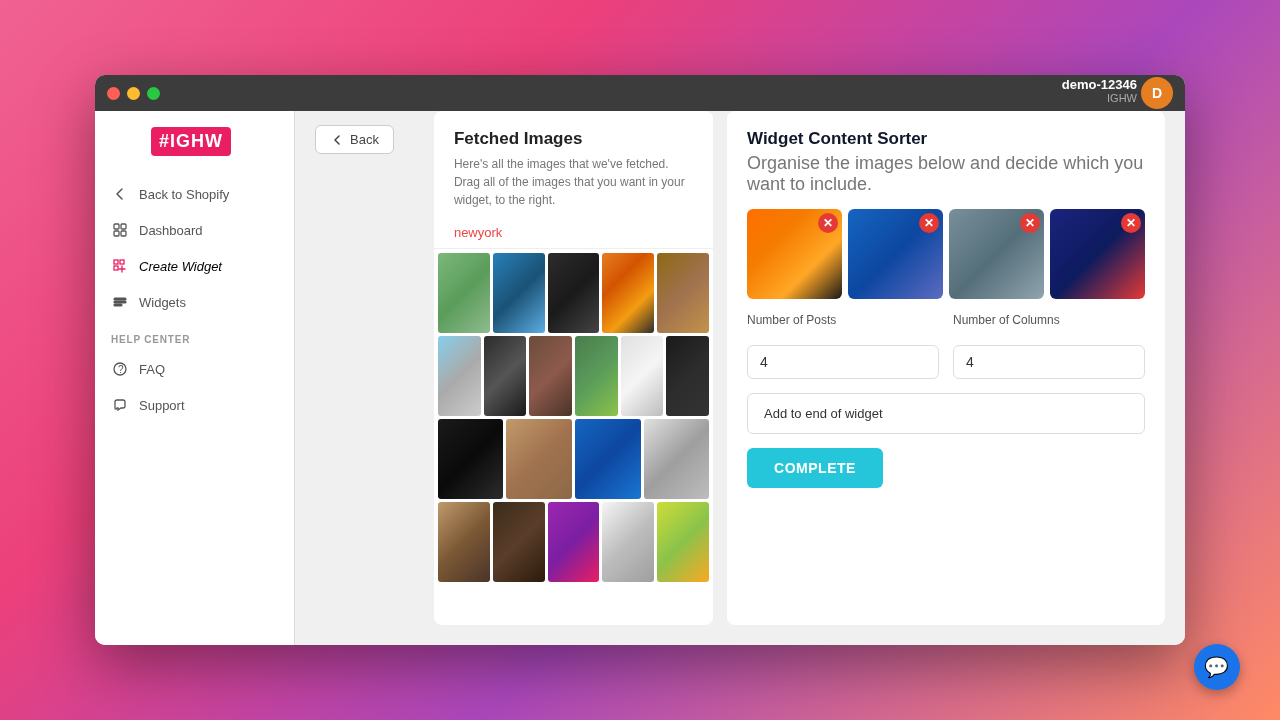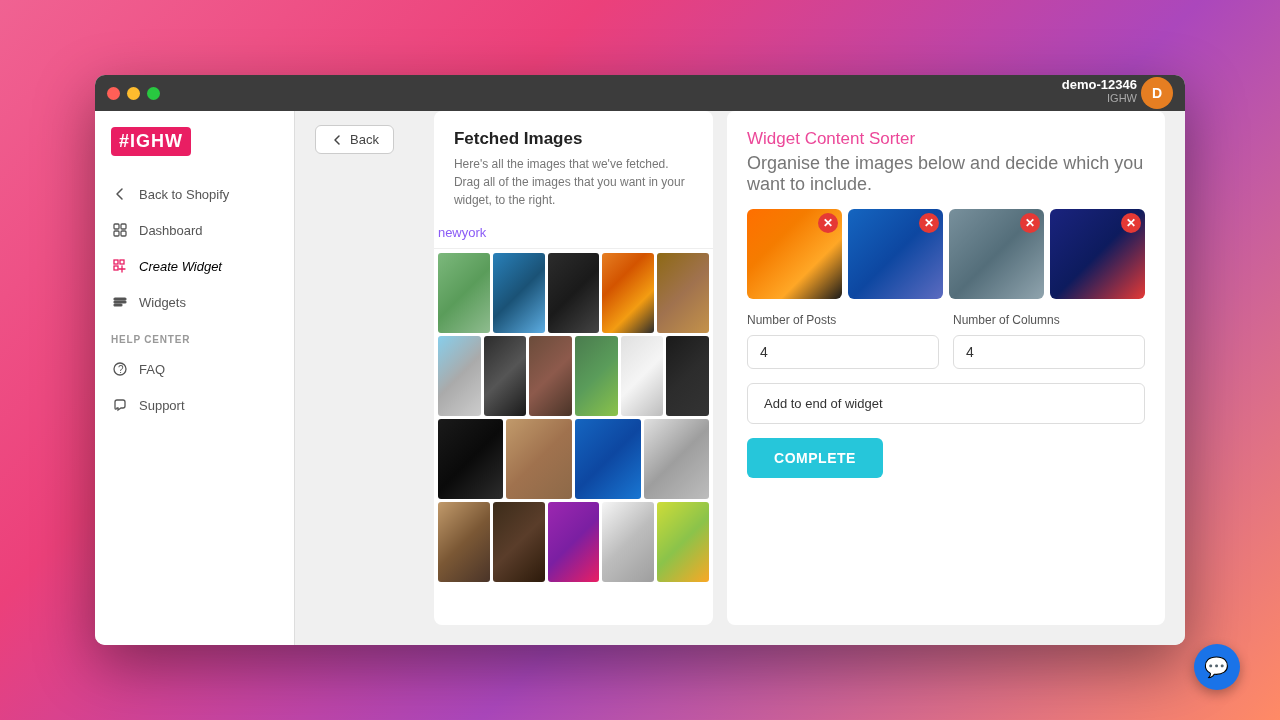--- a/index.html
+++ b/index.html
@@ -82,20 +82,21 @@
       width: 200px;
       background: white;
       flex-shrink: 0;
       padding: 16px 0;
       border-right: 1px solid #ddd;
     }
     .logo {
       padding: 0 16px 20px;
       display: flex;
       align-items: center;
+      margin-left: 40px;
     }
     .logo-box {
       background: #e91e63;
       color: white;
       font-weight: 900;
       font-size: 18px;
       padding: 4px 8px;
       border-radius: 4px;
       letter-spacing: 1px;
     }
@@ -173,23 +174,23 @@
       color: #222;
       margin-bottom: 6px;
     }
     .panel-desc {
       font-size: 12px;
       color: #777;
       line-height: 1.5;
     }
     .tag-bar {
       border-bottom: 1px solid #eee;
-      padding: 8px 4px;
+      padding: 8px 20px;
       font-size: 13px;
-      color: #8b5cf6;
+      color: #ef4444;
     }
     .image-grid {
       flex: 1;
       overflow-y: auto;
       padding: 4px;
     }
     .image-row {
       display: flex;
       gap: 3px;
       margin-bottom: 3px;
@@ -227,22 +228,22 @@
       flex: 1;
       background: white;
       border-radius: 8px;
       padding: 18px 20px;
       display: flex;
       flex-direction: column;
       gap: 14px;
     }
     .sorter-title {
       font-size: 17px;
-      font-weight: 400;
-      color: #ec4899;
+      font-weight: 700;
+      color: #0f172a;
     }
     .sorter-desc {
       font-size: 18px;
       color: #777;
       margin-top: 4px;
     }
     .preview-images {
       display: flex;
       gap: 6px;
     }
@@ -278,21 +279,21 @@
     .settings-row {
       display: flex;
       gap: 14px;
     }
     .setting-group {
       flex: 1;
     }
     .setting-label {
       font-size: 12px;
       color: #555;
-      margin-bottom: 8px;
+      margin-bottom: 18px;
       font-weight: 500;
     }
     .setting-input {
       width: 100%;
       padding: 8px 12px;
       border: 1px solid #ddd;
       border-radius: 6px;
       font-size: 14px;
       color: #333;
       background: white;

